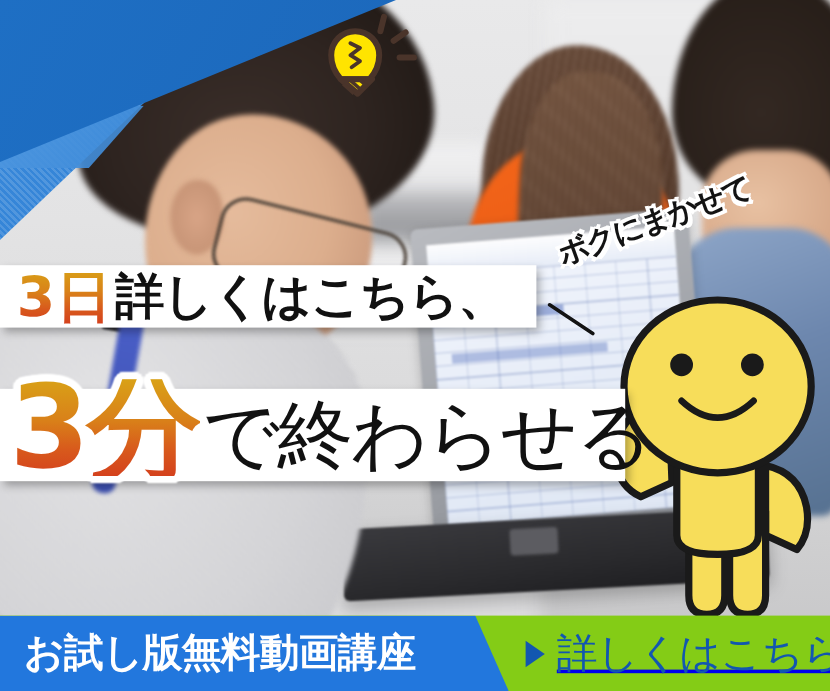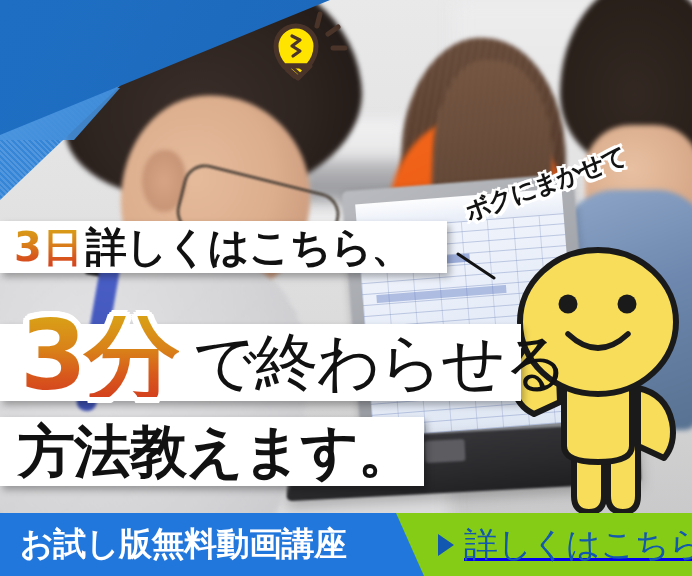--- a/index.html
+++ b/index.html
@@ -188,32 +188,32 @@
 
   
   .band {
     position:absolute;
     background:#ffffff;
     box-shadow:3px 4px 7px rgba(0,0,0,.30);
     display:flex; align-items:center;
     white-space:nowrap;
   }
   #band1 { left:0; top:221px; width:447px; height:52px; padding-left:14px; }
-  #band2 { left:0; top:324px; width:521px; height:77px; padding-left:20px;gap:12px; }
+  #band2 { left:0; top:324px; width:521px; height:77px; padding-left:8px; }
   #band3 { left:0; top:417px; width:424px; height:69px; padding-left:18px; }
 
   .jp { font-family:"DejaVu Sans","Liberation Sans",sans-serif; }
 
   .num-accent {
     font-weight:bold;
     background:linear-gradient(180deg,#d9a117 0%,#d98119 42%,#d85a1c 72%,#d4411d 100%);
     -webkit-background-clip:text; background-clip:text;
     color:transparent; -webkit-text-fill-color:transparent;
   }
-  #l1-accent { font-size:40px; letter-spacing:1px; line-height:1; }
+  #l1-accent { font-size:46px; letter-spacing:1px; line-height:1; }
   #l1-rest   { font-size:41px; font-weight:bold; color:#111; letter-spacing:-1px; line-height:1; margin-left:2px; }
 
   #l2-accent {
     font-size:96px; line-height:.84; letter-spacing:-2px;
     position:relative; top:-6px;
     filter:drop-shadow(2px 0 0 #fff) drop-shadow(-2px 0 0 #fff)
            drop-shadow(0 2px 0 #fff) drop-shadow(0 -2px 0 #fff)
            drop-shadow(2px 2px 0 #fff) drop-shadow(-2px -2px 0 #fff)
            drop-shadow(2px -2px 0 #fff) drop-shadow(-2px 2px 0 #fff);
   }
@@ -367,23 +367,20 @@
   <div class="band" id="band1">
     <span class="jp num-accent" id="l1-accent">3日</span>
     <span class="jp" id="l1-rest">詳しくはこちら、</span>
   </div>
 
   <div class="band" id="band2">
     <span class="jp num-accent" id="l2-accent">3分</span>
     <span class="jp" id="l2-rest">で終わらせる</span>
   </div>
 
-  <div class="band" id="band3">
-    <span class="jp" id="l3-text">方法教えます。</span>
-  </div>
 
   <div id="bottom-bar">
     <div id="cta-blue">
       <span class="jp" id="cta-blue-label">お試し版無料動画講座</span>
     </div>
     <a id="cta-link" href="#">
       <span id="cta-arrow"></span>
       <span class="jp" id="cta-link-label">詳しくはこちら</span>
     </a>
   </div>

